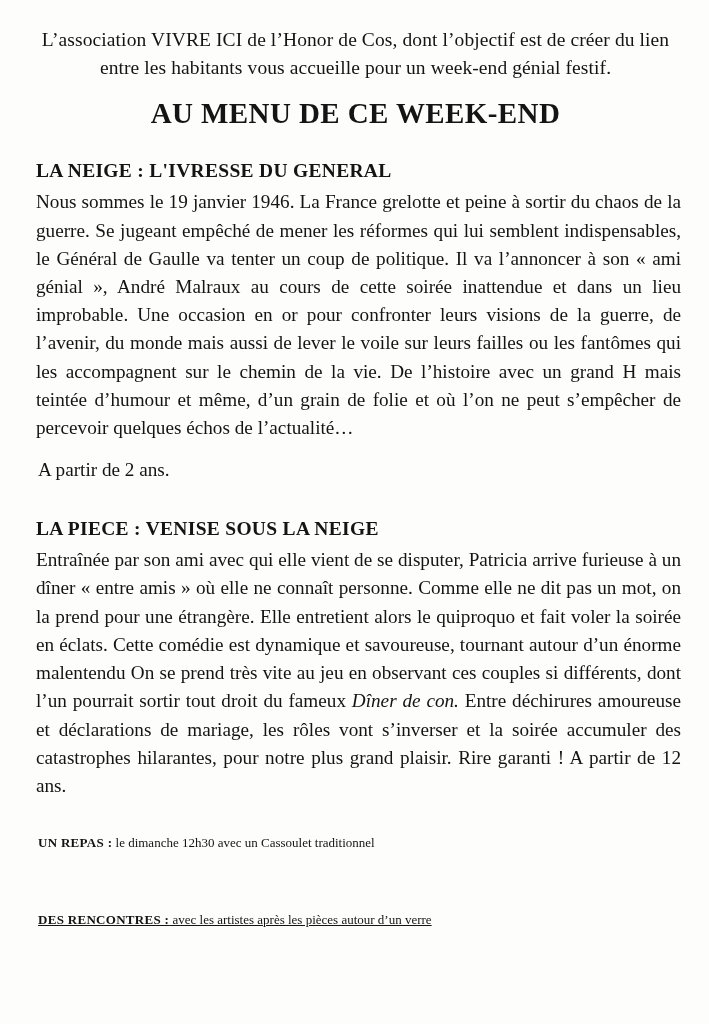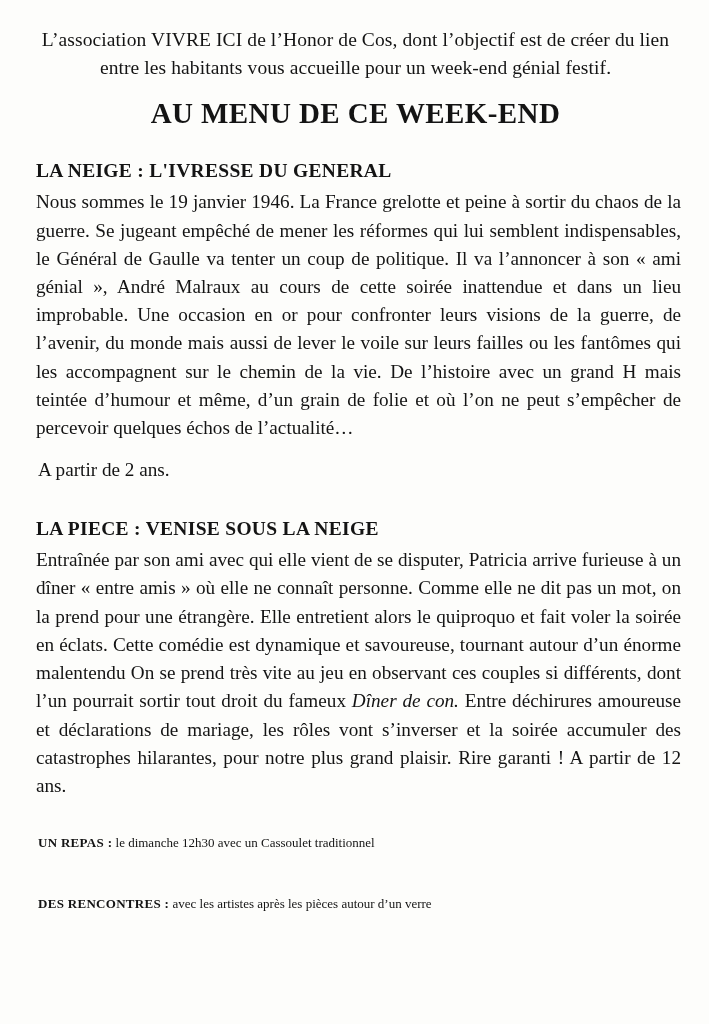--- a/index.html
+++ b/index.html
@@ -68,21 +68,22 @@
     margin: 0;
   }
   .line-item .lbl {
     font-weight: bold;
     letter-spacing: 0.3px;
   }
   .block-gap-lg {
     margin-top: 34px;
   }
   .block-gap-xl {
-    margin-top: 42px;
+    margin-top: 58px;
+    text-decoration: underline;
   }
   .age-note {
     font-size: 19.2px;
     line-height: 1.45;
     padding-left: 8px;
     margin: 0;
   }
 </style>
 </head>
 <body>

